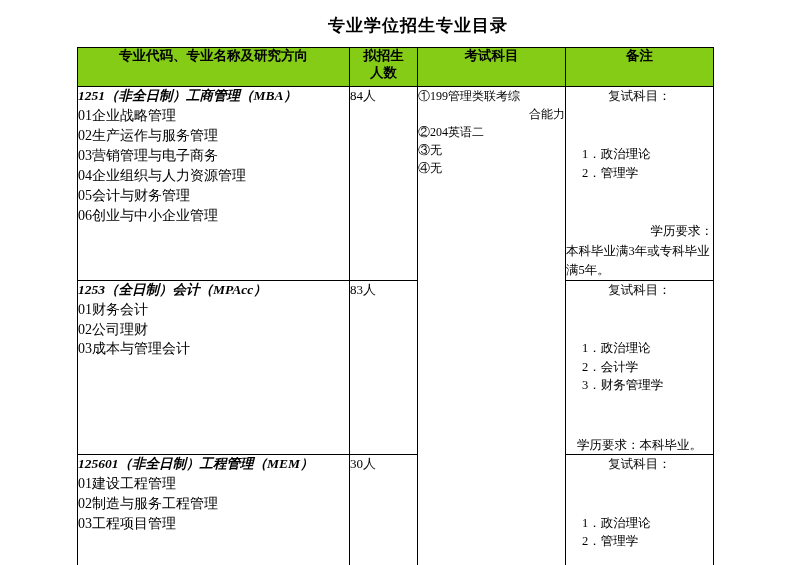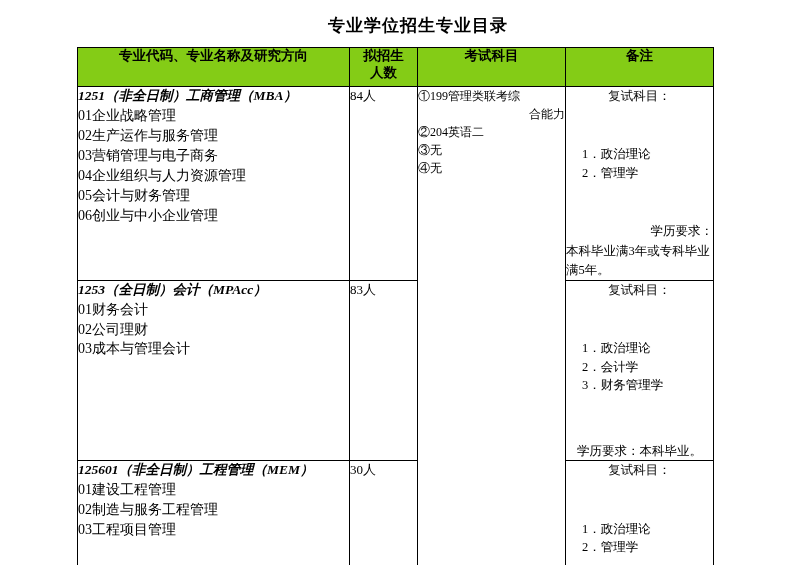--- a/index.html
+++ b/index.html
@@ -109,21 +109,21 @@
   .remark-req {
     text-align: right;
     margin-top: 0;
   }
   .remark-body {
     text-align: left;
     margin-top: 1px;
   }
   .remark-inline {
     text-align: center;
-    margin-top: 9px;
+    margin-top: 3px;
   }
   .nowrapfix { white-space: pre-wrap; }
 </style>
 </head>
 <body>
 
 <div class="page">
 
   <div class="doc-title">专业学位招生专业目录</div>
 

